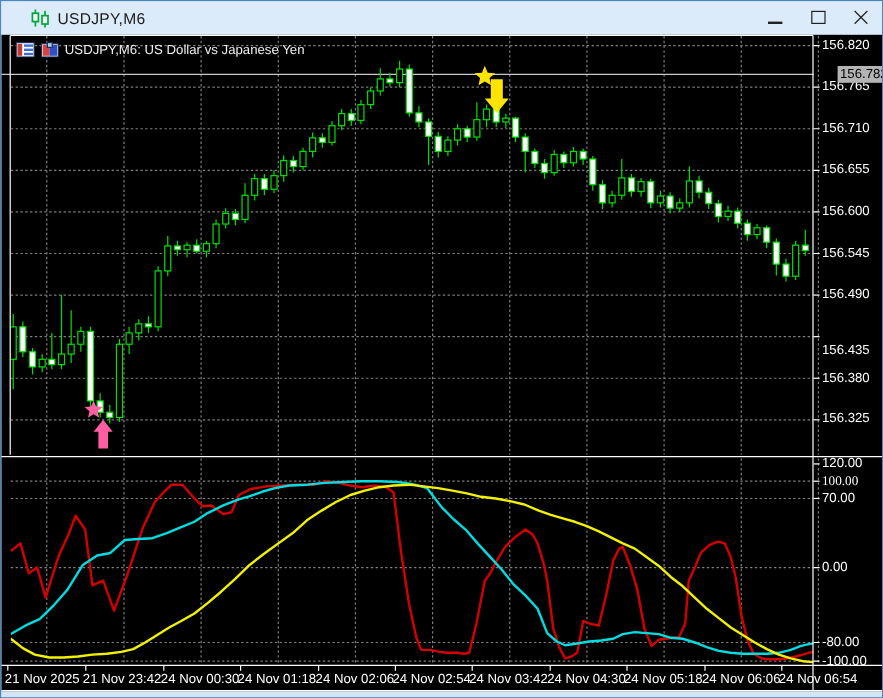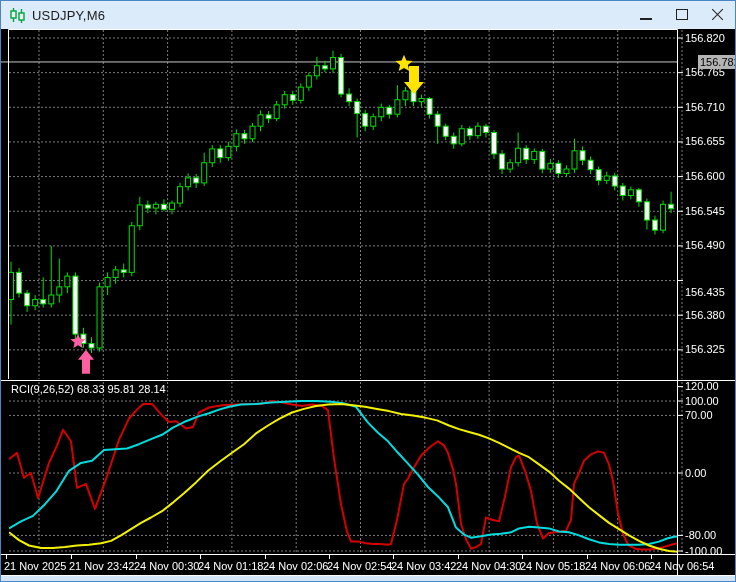--- a/index.html
+++ b/index.html
@@ -3,21 +3,21 @@
 <meta charset="utf-8">
 <style>
   html,body{margin:0;padding:0;background:#9db8cf;}
   .window{
     position:relative;width:736px;height:582px;overflow:hidden;
     background:#d3e5f5;border:1px solid #4a86c2;box-sizing:border-box;
     font-family:"Liberation Sans","DejaVu Sans",sans-serif;
   }
   .titlebar{
     position:absolute;left:0;top:0;width:100%;height:28px;background:#dcebfa;
-    display:flex;align-items:center;gap:6px;padding-left:8px;box-sizing:border-box;
+    display:flex;align-items:center;gap:6px;padding-left:24px;box-sizing:border-box;
   }
   .title-text{font-size:13px;color:#1a1a1a;letter-spacing:0.2px;}
   .win-controls{position:absolute;right:10px;top:0;height:28px;display:flex;align-items:center;gap:22px;}
   .wbtn{width:14px;height:14px;position:relative;cursor:pointer;}
   .wbtn.min::after{content:"";position:absolute;left:1px;right:1px;bottom:2px;border-bottom:2px solid #222;}
   .wbtn.max::after{content:"";position:absolute;left:1px;top:1px;width:10px;height:9px;border:1.5px solid #222;}
   .wbtn.close::before,.wbtn.close::after{content:"";position:absolute;left:-1px;top:6px;width:15px;border-top:1.6px solid #222;}
   .wbtn.close::before{transform:rotate(45deg);} .wbtn.close::after{transform:rotate(-45deg);}
   #chart-svg{position:absolute;left:0;top:0;}
   .overlay{position:absolute;color:#fff;font-size:11px;white-space:nowrap;z-index:3;}
@@ -480,40 +480,59 @@
         <line x1="521.5" y1="554" x2="521.5" y2="558"></line>
         <line x1="586.5" y1="554" x2="586.5" y2="558"></line>
         <line x1="650.5" y1="554" x2="650.5" y2="558"></line>
       </g>
       <polygon points="77.0,332.7 79.1,337.7 84.6,338.2 80.4,341.8 81.7,347.1 77.0,344.3 72.3,347.1 73.6,341.8 69.4,338.2 74.9,337.7" fill="#ff5fa2"></polygon>
       <path d="M85 348.85000000000286 L77 358.85000000000286 L81 358.85000000000286 L81 372.85000000000286 L89 372.85000000000286 L89 358.85000000000286 L93 358.85000000000286 Z" fill="#ff5fa2"></path>
       <polygon points="403.0,53.8 405.4,59.6 411.6,60.0 406.9,64.1 408.3,70.1 403.0,66.9 397.7,70.1 399.1,64.1 394.4,60.0 400.6,59.6" fill="#ffe400"></polygon>
       <path d="M413 93.06999999999914 L403 81.06999999999914 L408 81.06999999999914 L408 65.06999999999914 L418 65.06999999999914 L418 81.06999999999914 L423 81.06999999999914 Z" fill="#ffe400"></path>
     </svg>
 
-
-  <div class="overlay rci-label">RCI(9,26,52) 68.33 95.81 28.14</div>
+  <div class="overlay hdr">
+    <span style="display:inline-flex;">
+      <svg width="16" height="13" viewBox="0 0 16 13">
+        <rect x="0.5" y="0.5" width="15" height="12" fill="#ffffff" stroke="#20315c"></rect>
+        <rect x="1.5" y="1.5" width="4" height="10" fill="#c23b3b"></rect>
+        <rect x="7" y="2" width="7.5" height="2" fill="#3a6fd8"></rect>
+        <rect x="7" y="5.5" width="7.5" height="2" fill="#3a6fd8"></rect>
+        <rect x="7" y="9" width="7.5" height="2" fill="#3a6fd8"></rect>
+      </svg>
+    </span>
+    <span style="display:inline-flex;">
+      <svg width="15" height="13" viewBox="0 0 15 13">
+        <rect x="0.5" y="1.5" width="14" height="11" fill="#ffffff" stroke="#20315c"></rect>
+        <rect x="1.5" y="2.5" width="6" height="9" fill="#d04545"></rect>
+        <rect x="7.5" y="2.5" width="6" height="9" fill="#2a52c8"></rect>
+        <rect x="5.5" y="0.5" width="4" height="4" fill="#a8d4f0" stroke="#20315c"></rect>
+      </svg>
+    </span>
+    <span>USDJPY,M6:  US Dollar vs Japanese Yen</span>
+  </div>
+
 
   <div class="price-tag">156.782</div>
 
   <div id="price-labels">
       <div class="axis-label" style="top: 30.5px;">156.820</div>
       <div class="axis-label" style="top: 65.15px;">156.765</div>
       <div class="axis-label" style="top: 99.8px;">156.710</div>
       <div class="axis-label" style="top: 134.45px;">156.655</div>
       <div class="axis-label" style="top: 169.1px; text-align: right;">156.600</div>
       <div class="axis-label" style="top: 203.75px;">156.545</div>
       <div class="axis-label" style="top: 238.4px;">156.490</div>
       <div class="axis-label" style="top: 285px;">156.435</div>
       <div class="axis-label" style="top: 307.7px;">156.380</div>
       <div class="axis-label" style="top: 342.35px;">156.325</div>
     </div>
   <div id="sub-labels">
       <div class="axis-label" style="top: 379.1px;">120.00</div>
-      <div class="axis-label" style="top: 393.5px;">100.00</div>
+      <div class="axis-label" style="top: 393.5px; font-family: Liberation Serif, serif;">100.00</div>
       <div class="axis-label" style="top: 407.9px;">70.00</div>
       <div class="axis-label" style="top: 465.5px;">0.00</div>
       <div class="axis-label" style="top: 527.9px;">-80.00</div>
       <div class="axis-label" style="top: 543.5px;">-100.00</div>
     </div>
   <div id="time-labels">
       <div class="time-label" style="left: 3px;">21 Nov 2025</div>
       <div class="time-label" style="left: 68px;">21 Nov 23:42</div>
       <div class="time-label" style="left: 133px;">24 Nov 00:30</div>
       <div class="time-label" style="left: 197px;">24 Nov 01:18</div>

